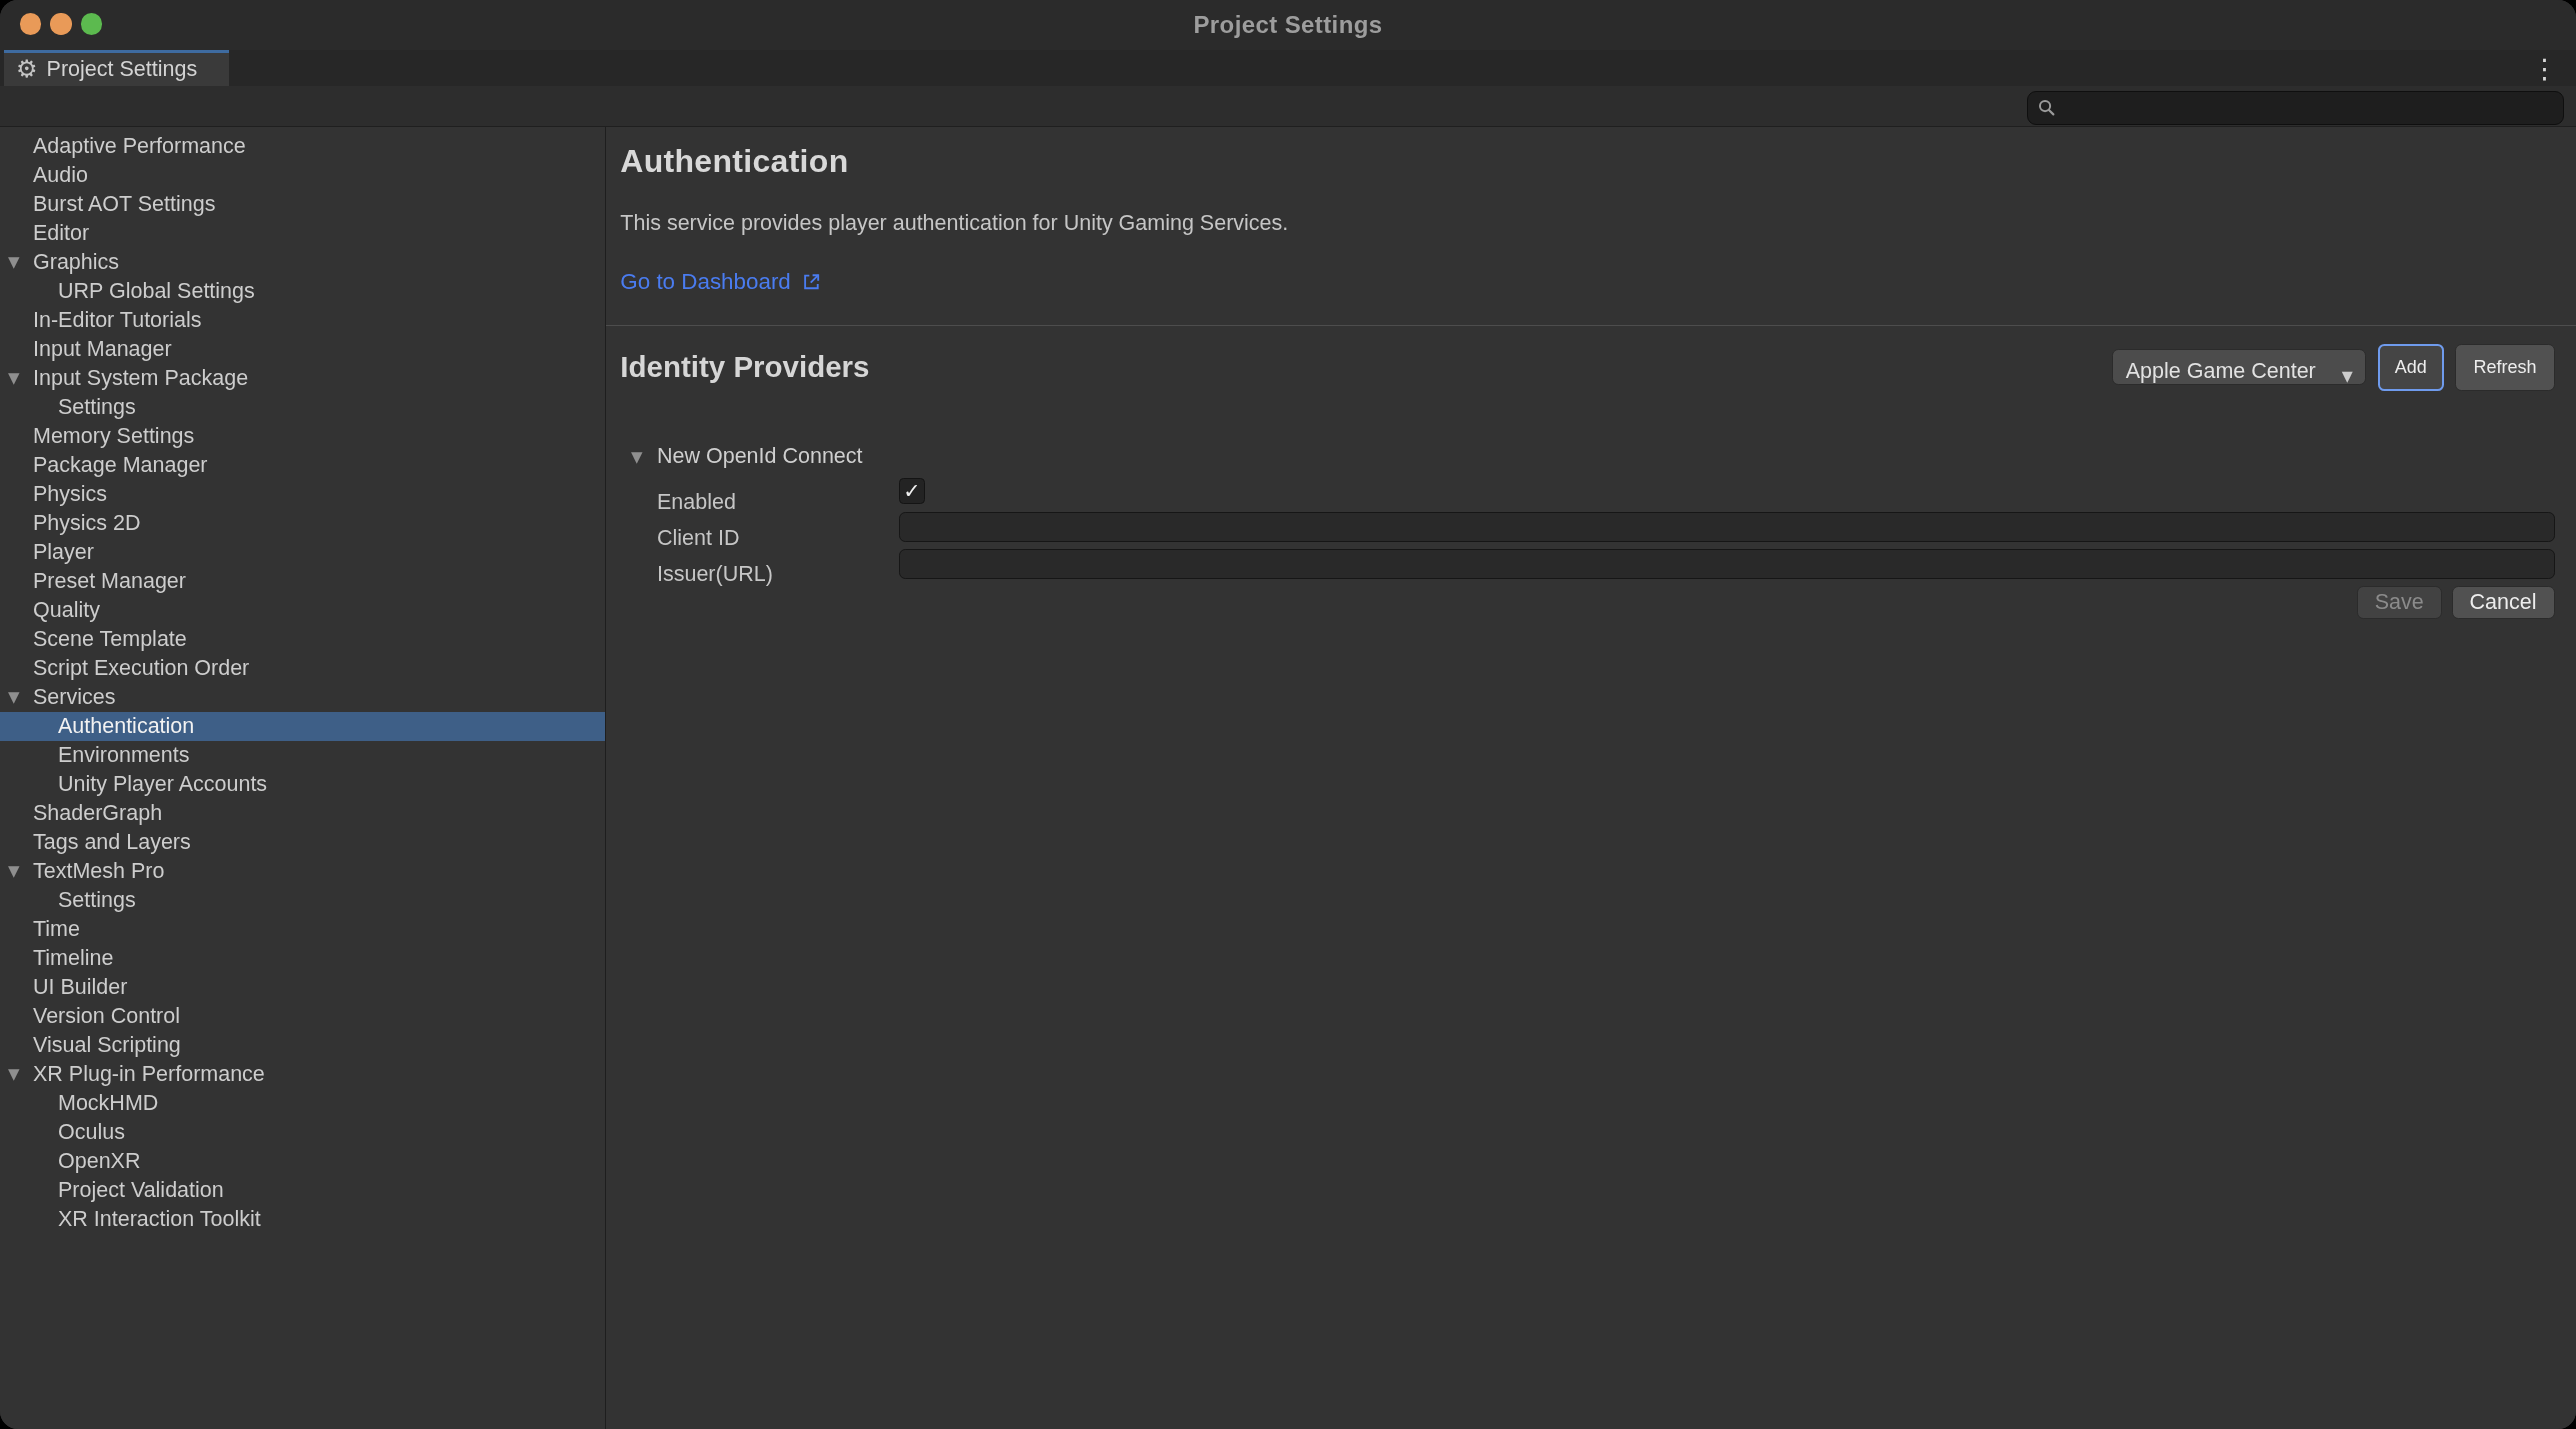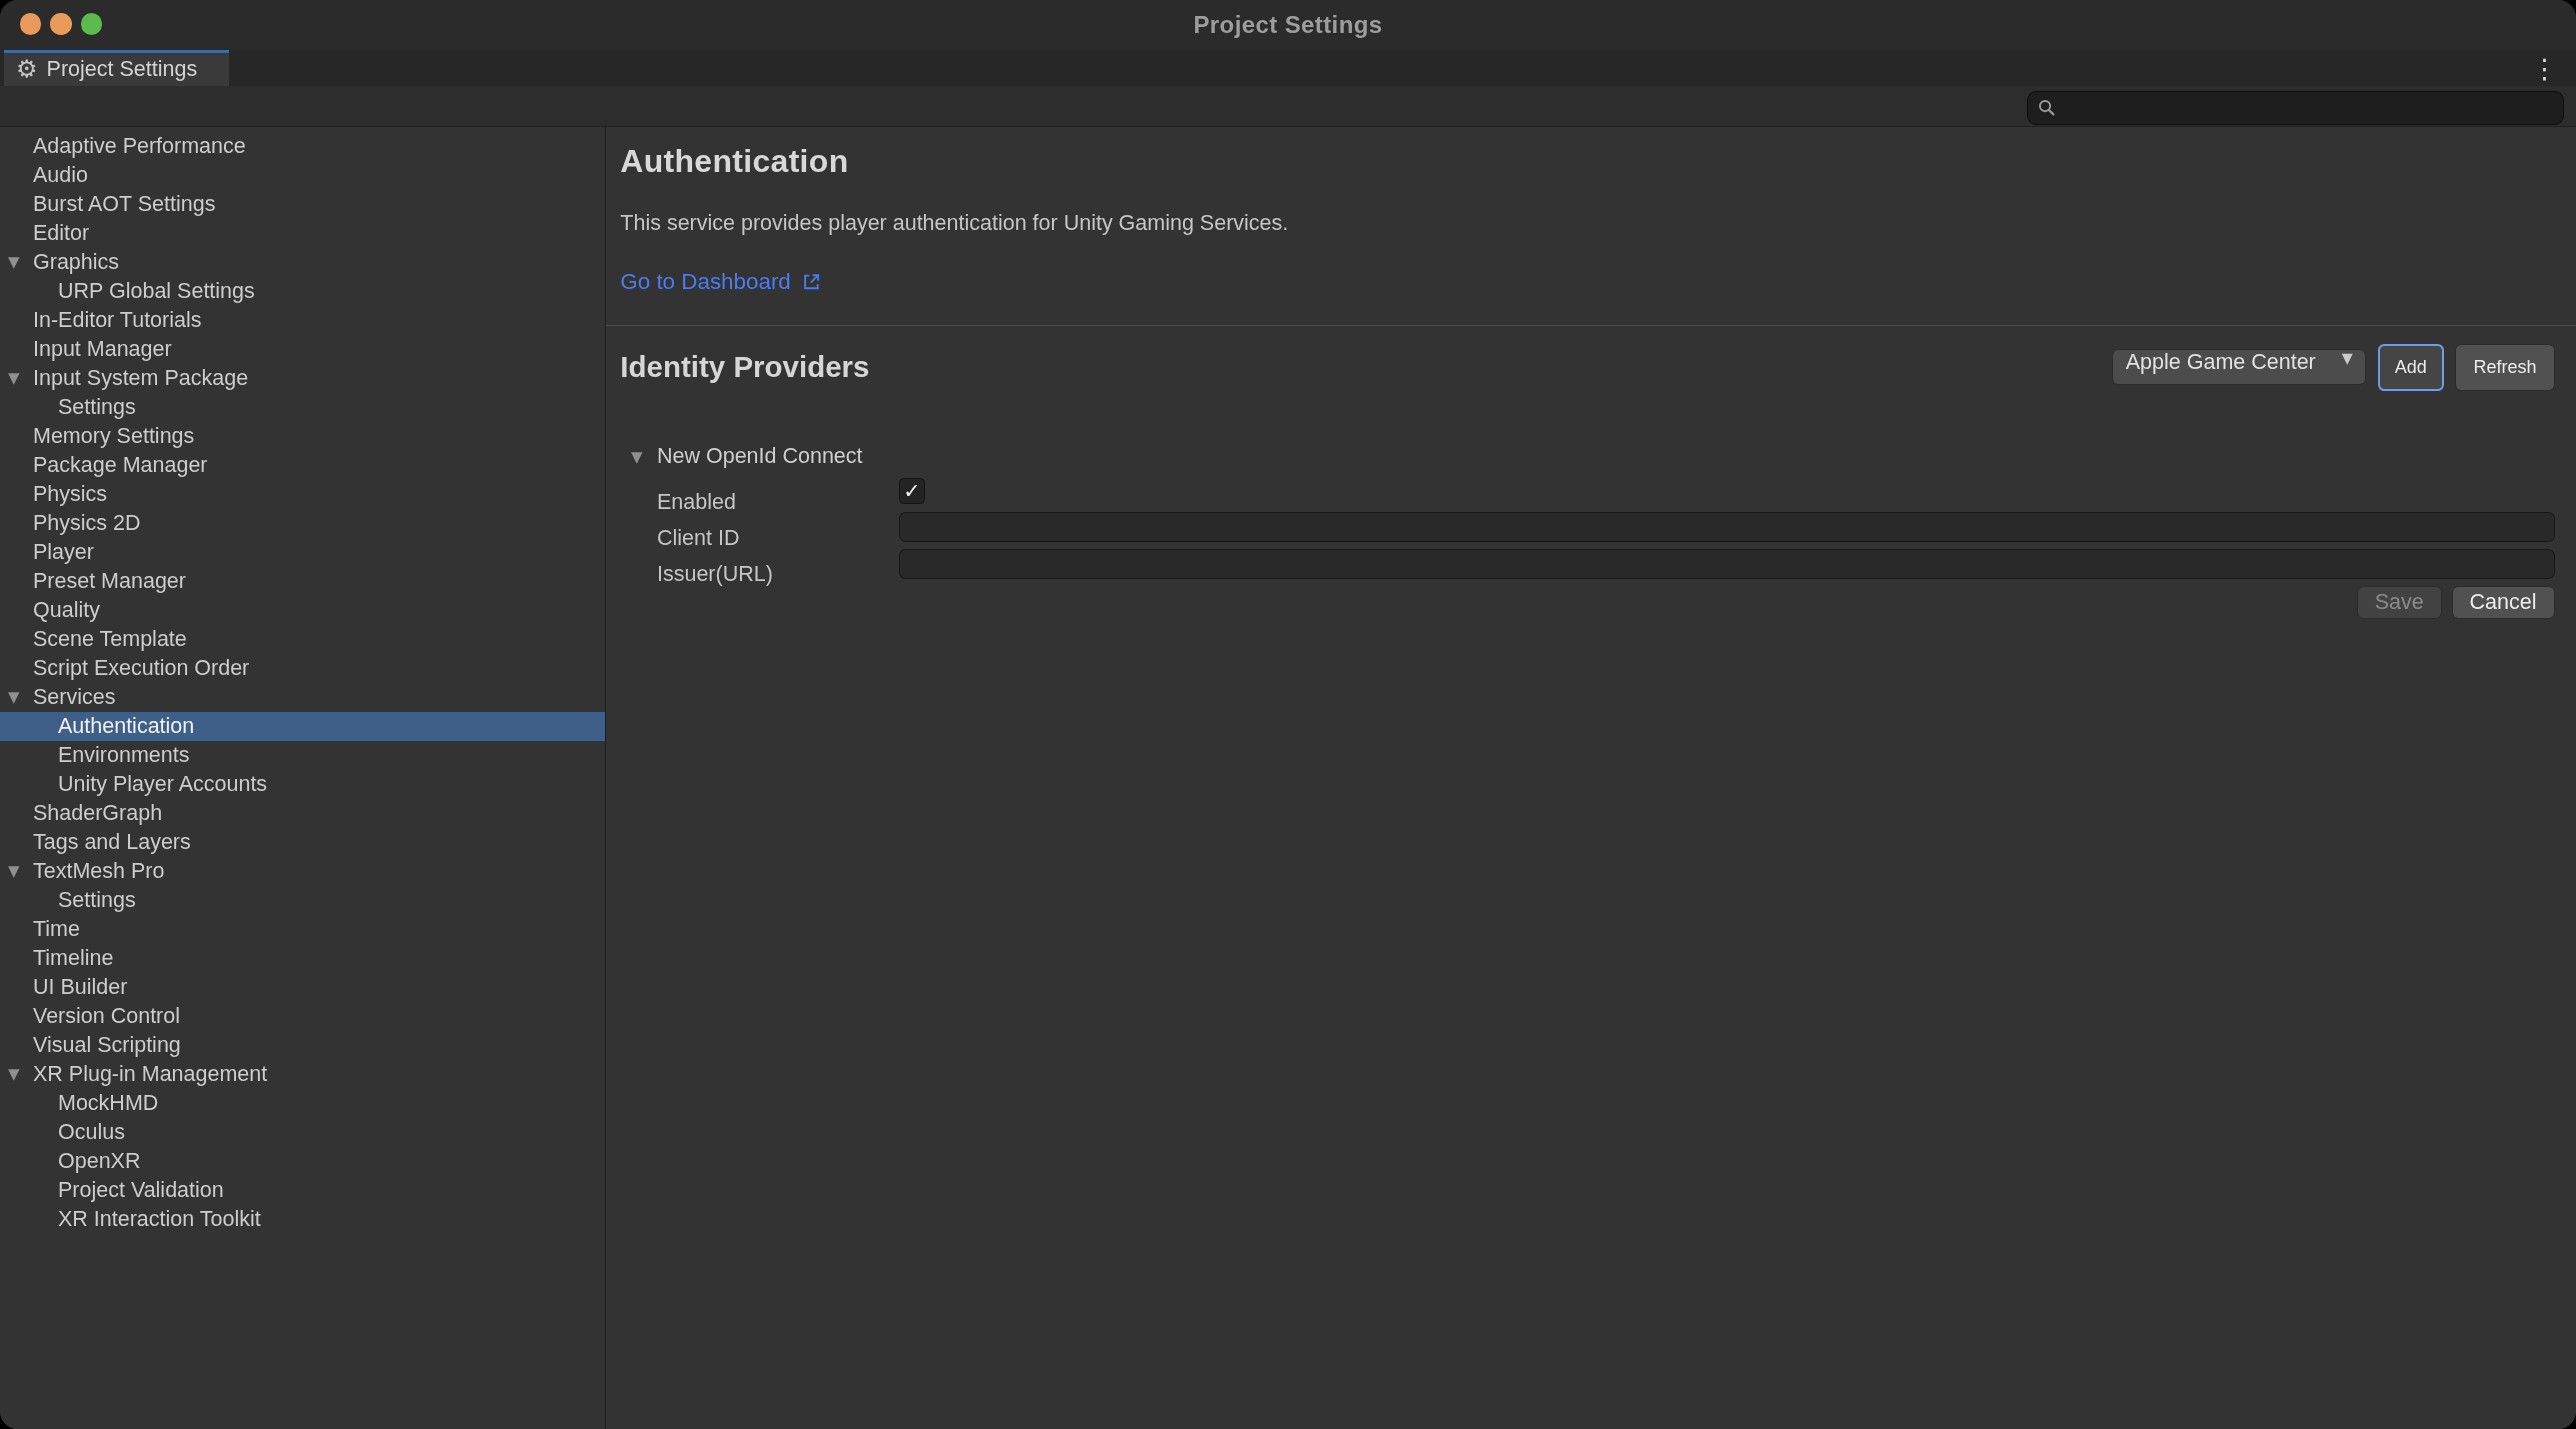--- a/index.html
+++ b/index.html
@@ -135,21 +135,21 @@
     padding-right:21.5px;
   }
   .section-heading { margin:0; font-size:29.5px; font-weight:bold; color:#d6d6d6;text-align:center; }
   .section-controls { margin-left:auto; display:flex; align-items:center; gap:11.6px; }
 
   .dropdown {
     width:254px; height:36px;
     background:#4c4c4c;
     border:0.9px solid #2b2b2b;
     border-radius:6.3px;
-    display:flex; align-items:flex-start;
+    display:flex; align-items:flex-end;
     padding:0 12.5px;
     font-size:21.5px; color:#e2e2e2;
     cursor:pointer;
   }
   .dropdown .arrow { margin-left:auto; font-size:14.3px; color:#cccccc; }
 
   .btn {
     height:47px;
     border-radius:6.3px;
     border:0.9px solid #2b2b2b;
@@ -367,21 +367,21 @@
           <div class="side-item">
           <span class="tri glyph"></span>
           <span class="label">Version Control</span>
         </div>
           <div class="side-item">
           <span class="tri glyph"></span>
           <span class="label">Visual Scripting</span>
         </div>
           <div class="side-item">
           <span class="tri glyph">▼</span>
-          <span class="label">XR Plug-in Management</span>
+          <span class="label">XR Plug-in Performance</span>
         </div>
           <div class="side-item child">
           <span class="tri glyph"></span>
           <span class="label">MockHMD</span>
         </div>
           <div class="side-item child">
           <span class="tri glyph"></span>
           <span class="label">Oculus</span>
         </div>
           <div class="side-item child">

